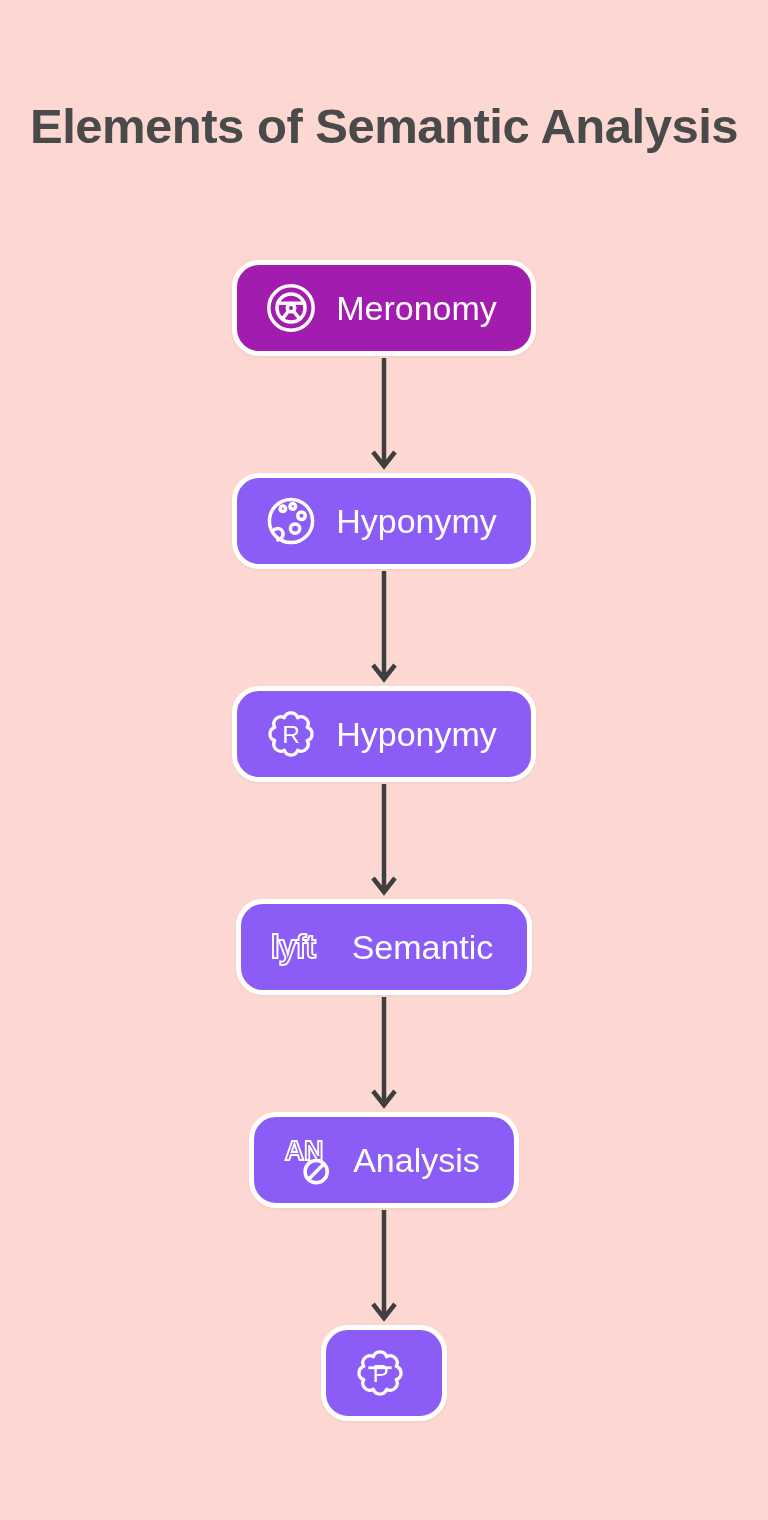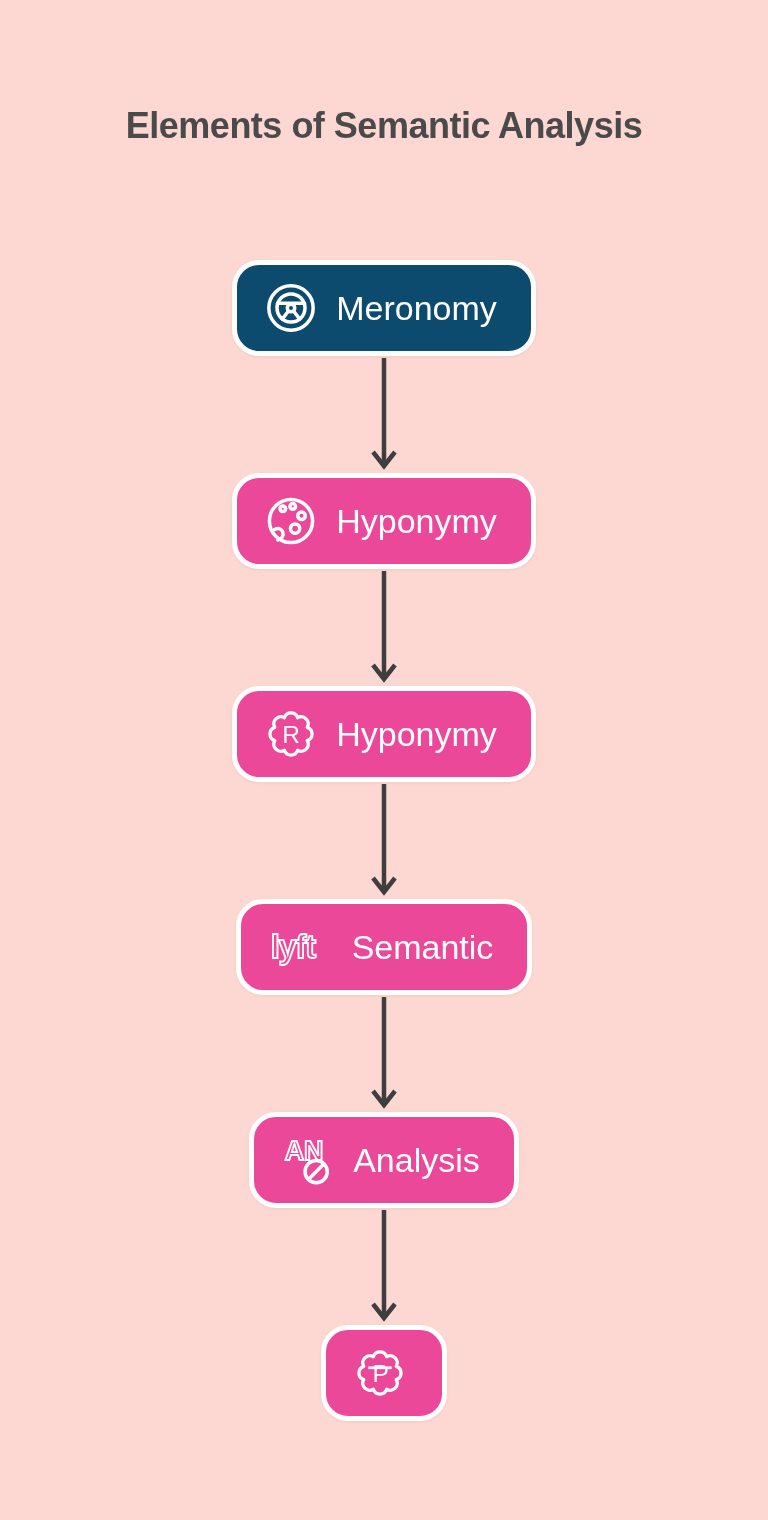--- a/index.html
+++ b/index.html
@@ -6,21 +6,21 @@
   html, body {
     width: 768px; height: 1520px;
     font-family: "Liberation Sans", sans-serif;
     overflow: hidden;
   }
   body { background: #fdd8d3; }
 
   .page-title {
     margin-top: 98px;
     text-align: center;
-    font-size: 36px;
+    font-size: 49px;
     line-height: 56px;
     font-weight: 700;
     color: #4a4a4a;
     letter-spacing: -0.5px;
   }
 
   .flow {
     margin-top: 106px;
     display: flex;
     flex-direction: column;
@@ -30,22 +30,22 @@
   .node {
     height: 96px;
     border: 5px solid #ffffff;
     border-radius: 27px;
     display: flex;
     align-items: center;
     padding: 0 34px 0 26px;
     gap: 17px;
     box-shadow: 0 1px 3px rgba(0,0,0,0.06);
   }
-  .node.gray   { background: #0c4a6e; }
-  .node.purple { background: #ec4899; }
+  .node.gray   { background: #a21caf; }
+  .node.purple { background: #8b5cf6; }
 
   .node-label {
     color: #ffffff;
     font-size: 34px;
     font-weight: 400;
     white-space: nowrap;
   }
 
   .node-icon { display: block; flex: 0 0 auto; }
 

